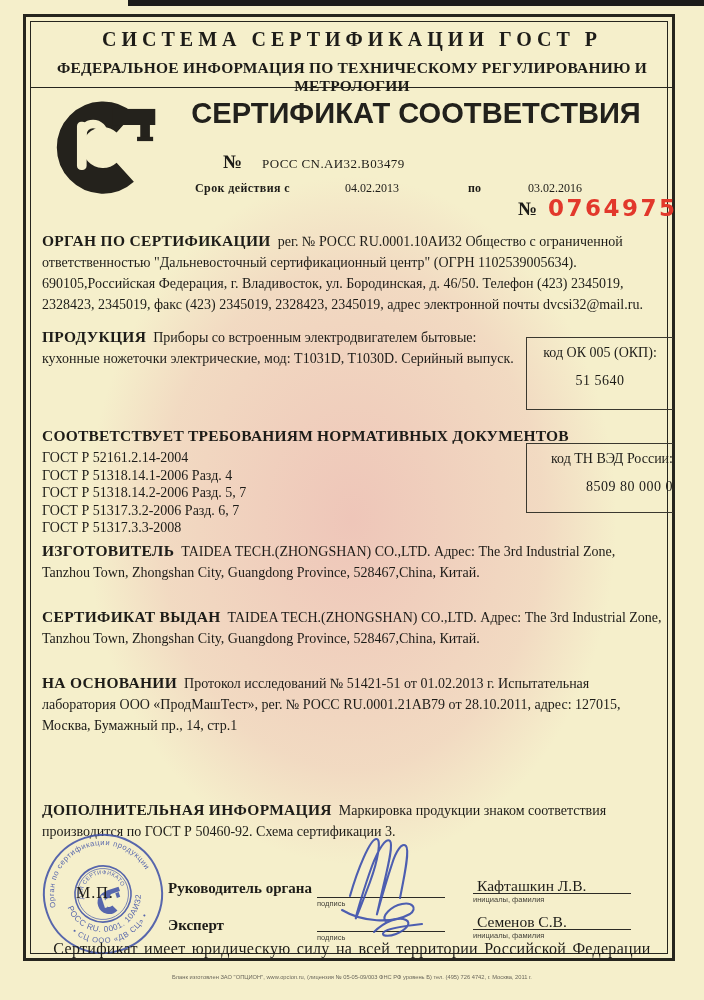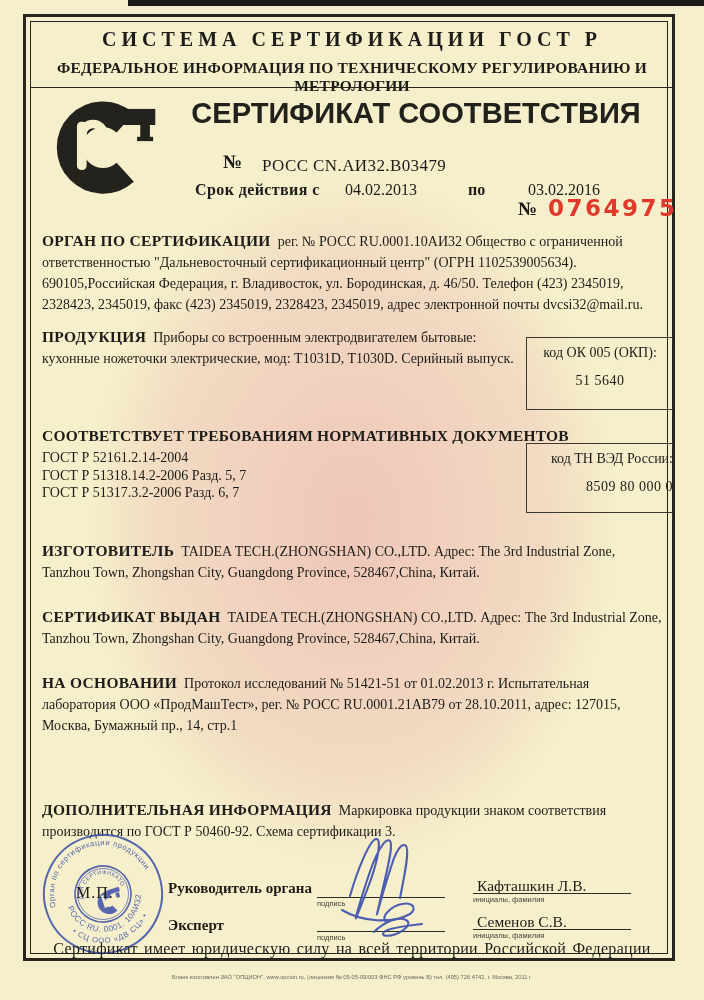--- a/index.html
+++ b/index.html
@@ -13,22 +13,22 @@
         border:3px solid #26251e;box-sizing:border-box;}
   .frame-inner{position:absolute;inset:4px;border:1px solid #26251e;}
   .abs{position:absolute;}
   .center{text-align:center;}
   .h1{top:28px;left:0;width:704px;font-weight:bold;font-size:20px;letter-spacing:5px;}
   .h2{top:59px;left:0;width:704px;font-weight:bold;font-size:15.5px;letter-spacing:.2px;}
   .hr-header{top:87px;left:31px;width:642px;border-top:1.5px solid #26251e;}
   .doc-title{top:96px;left:172px;width:488px;font-family:"Liberation Sans",sans-serif;
         font-weight:bold;font-size:30px;letter-spacing:0px;transform:scaleX(.97);color:#22211c;}
   .num-label{top:151px;left:223px;font-size:19px;font-weight:bold;}
-  .num-value{top:156px;left:262px;font-size:17px;letter-spacing:.4px;}
-  .validity{top:181px;left:195px;font-size:16px;}
+  .num-value{top:156px;left:262px;font-size:13px;letter-spacing:.4px;}
+  .validity{top:181px;left:195px;font-size:12px;}
   .validity b{letter-spacing:.4px;}
   .v-from{position:absolute;left:150px;top:0;font-weight:normal;}
   .v-po{position:absolute;left:273px;top:0;font-weight:bold;}
   .v-to{position:absolute;left:333px;top:0;font-weight:normal;}
   .blank-no-label{top:198px;left:518px;font-size:19px;font-weight:bold;}
   .blank-no{top:195px;left:548px;font-family:"DejaVu Sans",sans-serif;
         font-size:23px;font-weight:bold;letter-spacing:2.5px;color:#e2382b;}
   .sec{font-size:14px;line-height:21px;text-align:left;}
   .sec b.sh{font-size:15.5px;letter-spacing:.3px;padding-right:7px;}
   .sec-org{top:230px;left:42px;width:624px;}
@@ -117,22 +117,24 @@
 </div>
 
 <div class="abs code-box box-okp">
   <div class="cl">код ОК 005 (ОКП):</div>
   <div class="cv">51 5640</div>
 </div>
 
 <div class="abs sec-conf-h">СООТВЕТСТВУЕТ ТРЕБОВАНИЯМ НОРМАТИВНЫХ ДОКУМЕНТОВ</div>
 <div class="abs standards">
   <div>ГОСТ Р 52161.2.14-2004</div>
+  <div>ГОСТ Р 51318.14.1-2006 Разд. 4</div>
   <div>ГОСТ Р 51318.14.2-2006 Разд. 5, 7</div>
   <div>ГОСТ Р 51317.3.2-2006 Разд. 6, 7</div>
+  <div>ГОСТ Р 51317.3.3-2008</div>
 </div>
 
 <div class="abs code-box box-tnved">
   <div class="cl">код ТН ВЭД России:</div>
   <div class="cv">8509 80 000 0</div>
 </div>
 
 <div class="abs sec sec-manu">
   <b class="sh">ИЗГОТОВИТЕЛЬ</b><span>TAIDEA TECH.(ZHONGSHAN) CO.,LTD. Адрес: The 3rd Industrial Zone, Tanzhou Town, Zhongshan City, Guangdong Province, 528467,China, Китай.</span>
 </div>

